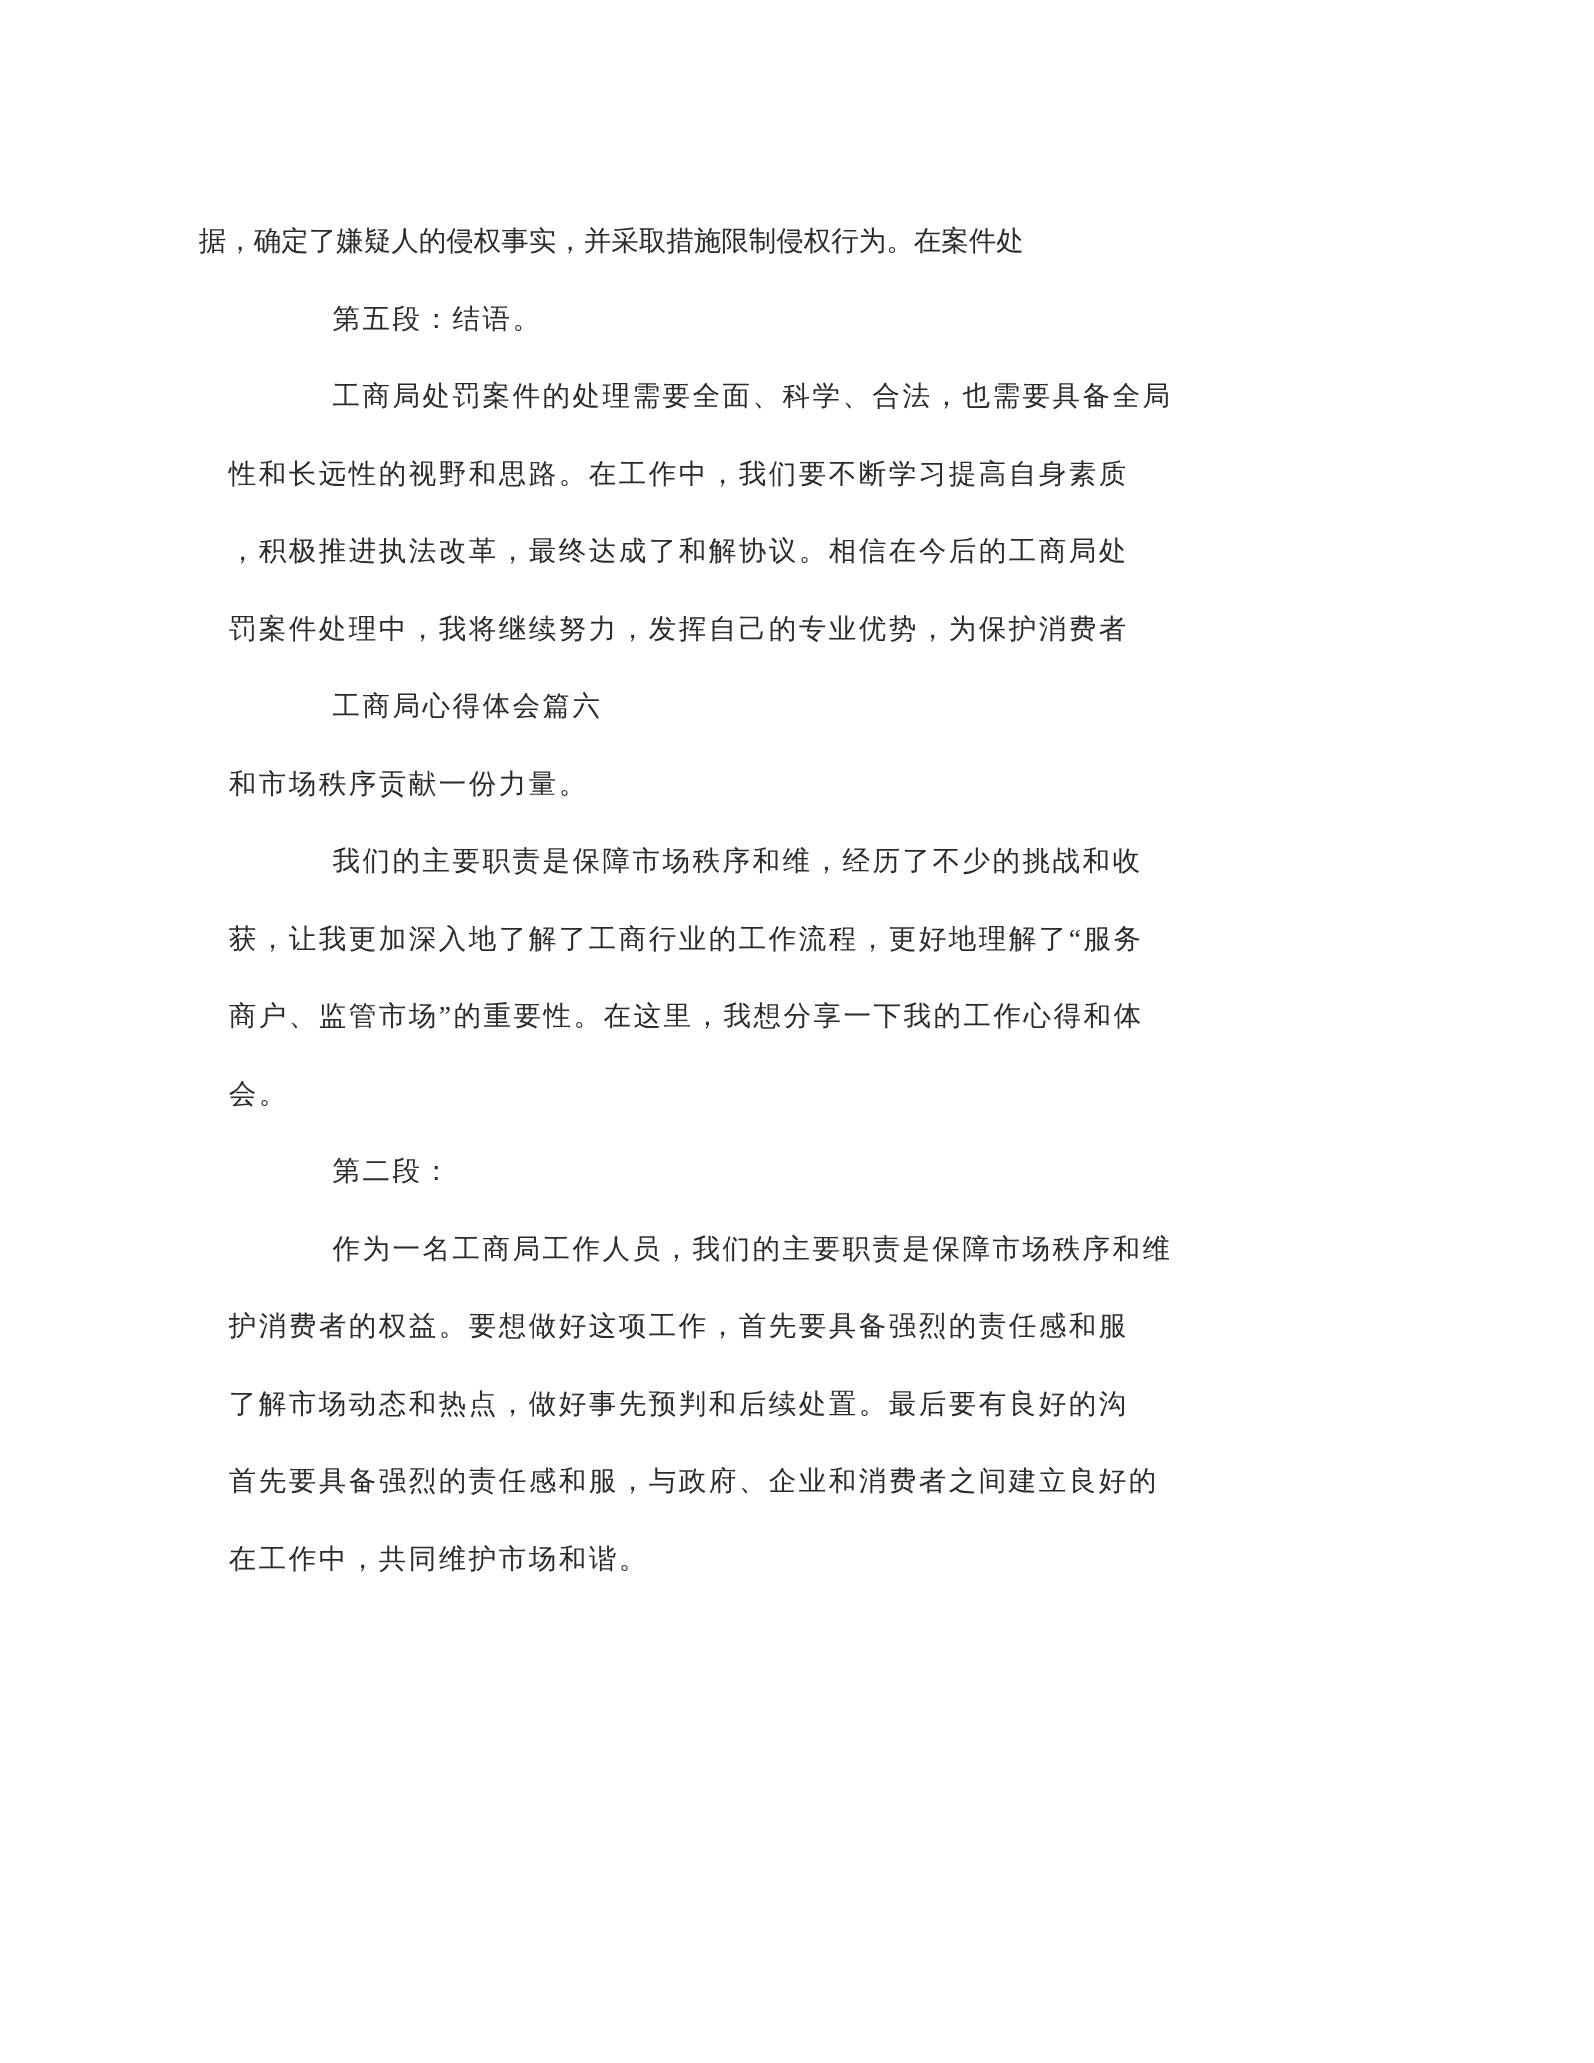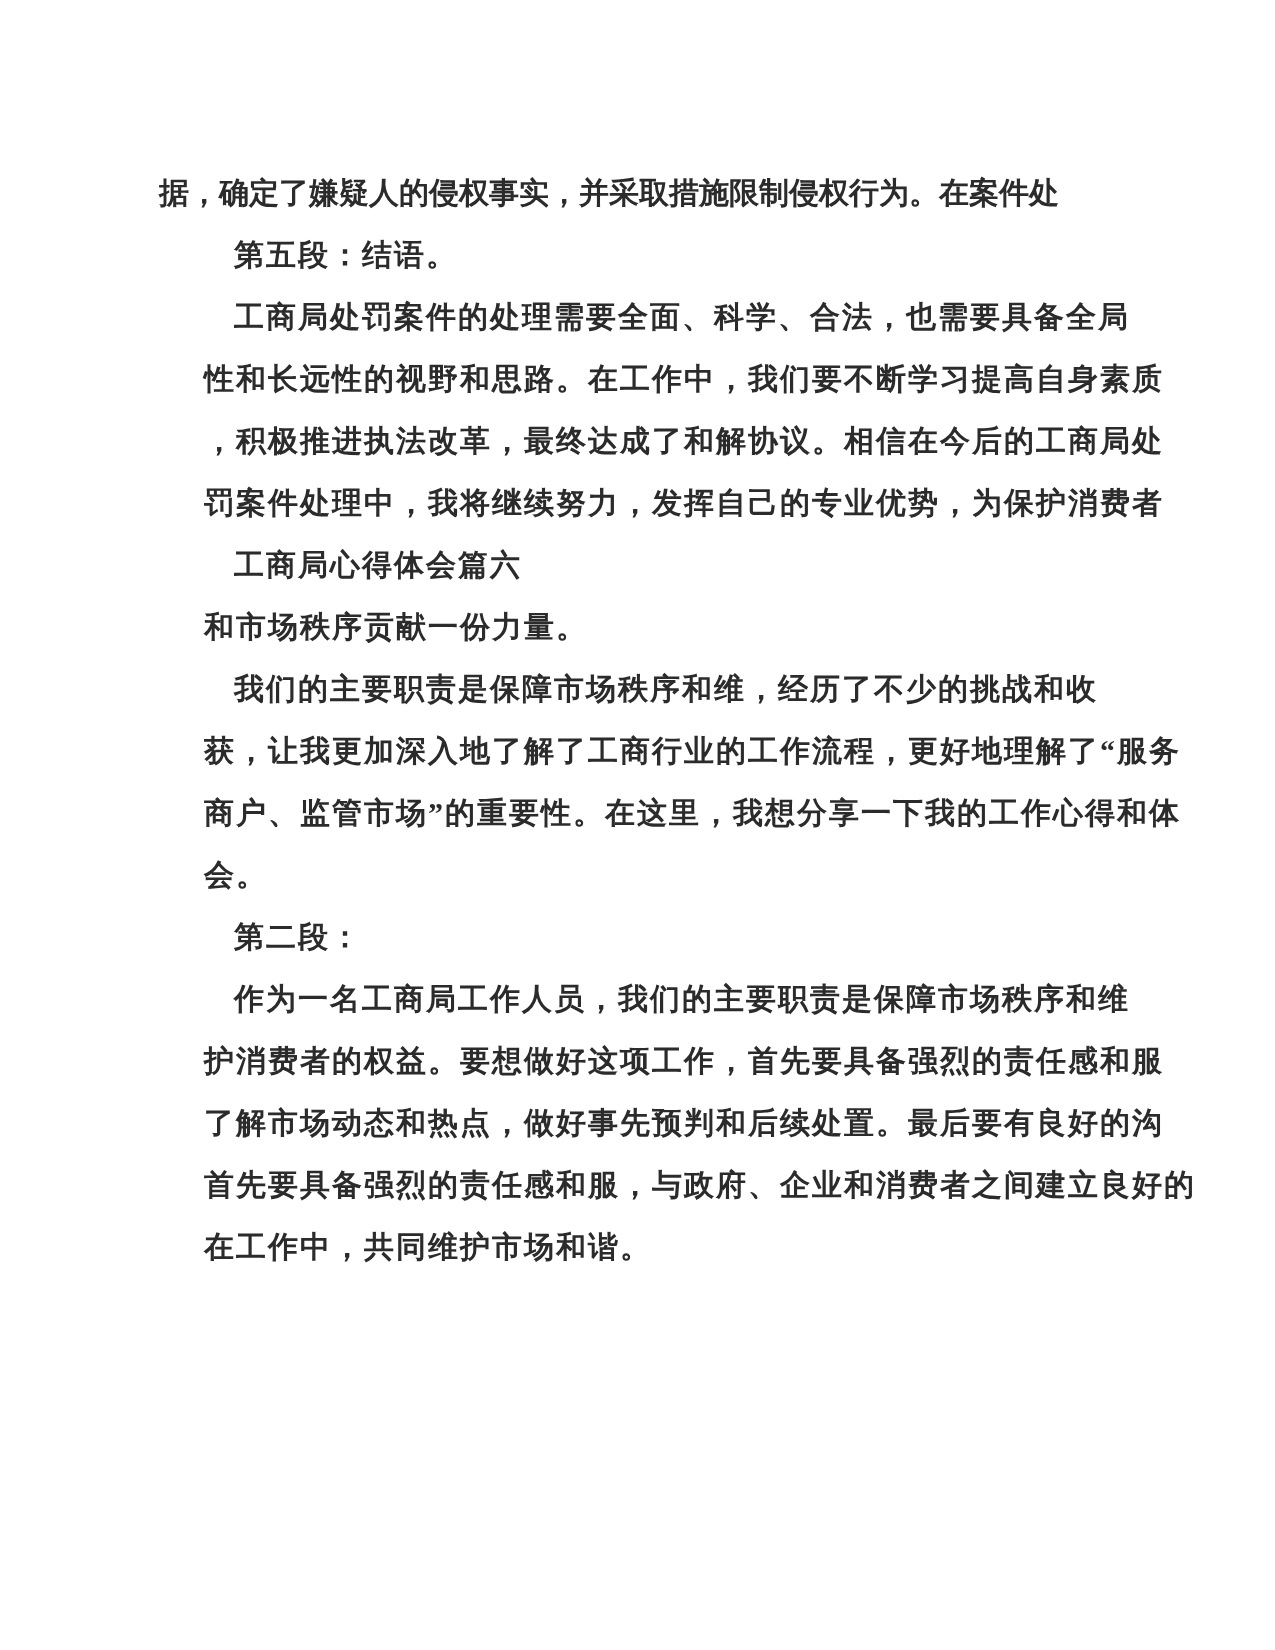--- a/index.html
+++ b/index.html
@@ -17,38 +17,38 @@
     }
     .content {
       position: absolute;
       left: 159px;
       top: 162px;
       width: 1010px;
     }
     .line {
       height: 62px;
       line-height: 62px;
-      font-size: 30px;
+      font-size: 22px;
       color: #2b2b2b;
       white-space: nowrap;
       letter-spacing: 2px;
-      font-weight: 700;
+      font-weight: 400;
     }
     
     .line.tight {
       letter-spacing: 0;
       margin-left: 0;
     }
     
     .line.cont {
-      margin-left: 45px;
+      margin-left: 24px;
     }
     
     .line.indent {
-      margin-left: 75px;
+      margin-left: 107px;
     }
   </style>
 </head>
 <body>
 
 <div class="page">
   <div class="content">
     <div class="line tight">据，确定了嫌疑人的侵权事实，并采取措施限制侵权行为。在案件处</div>
     <div class="line indent">第五段：结语。</div>
     <div class="line indent">工商局处罚案件的处理需要全面、科学、合法，也需要具备全局</div>

